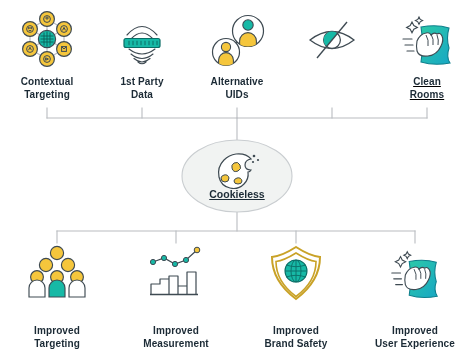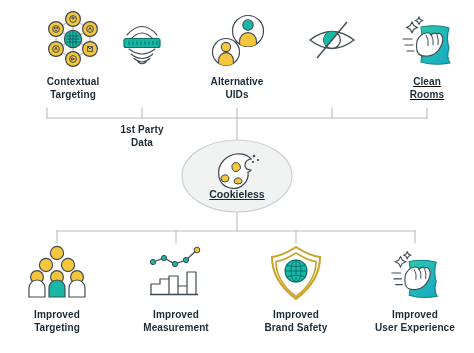--- a/index.html
+++ b/index.html
@@ -26,21 +26,21 @@
     color:#1b2a35;
     letter-spacing:0.1px;
     white-space:pre-line;
   }
 
   
   .top-node{top:8px;width:96px;}
   .top-node .icon-wrap{height:62px;}
 
   
-  .bottom-node{top:243px;width:104px;}
+  .bottom-node{top:243px;width:104px;gap:16px;}
   .bottom-node .icon-wrap{height:60px;}
   #hub-circle{
     position:absolute;left:180px;top:139px;
     width:114px;height:74px;
   }
   .hub-label{
     position:absolute;
     left:180px;top:188px;
     width:114px;
     text-align:center;
@@ -77,21 +77,21 @@
 
       <line x1="57" y1="231" x2="415" y2="231"></line>
 
       <line x1="57" y1="231" x2="57" y2="243"></line>
       <line x1="176" y1="231" x2="176" y2="243"></line>
       <line x1="296" y1="231" x2="296" y2="243"></line>
       <line x1="415" y1="231" x2="415" y2="243"></line>
     </g>
   </svg>
 
-  <div class="node top-node" style="left:-1px;padding-left:26px;">
+  <div class="node top-node" style="left:-1px;">
     <div class="icon-wrap">
       <svg width="62" height="60" viewBox="0 0 62 60">
         <g stroke="#b9bcc0" stroke-width="1.2">
           <line x1="31" y1="30" x2="31" y2="10"></line>
           <line x1="31" y1="30" x2="48" y2="20"></line>
           <line x1="31" y1="30" x2="48" y2="40"></line>
           <line x1="31" y1="30" x2="31" y2="50"></line>
           <line x1="31" y1="30" x2="14" y2="40"></line>
           <line x1="31" y1="30" x2="14" y2="20"></line>
           <line x1="31" y1="10" x2="48" y2="20"></line>
@@ -133,21 +133,21 @@
               <circle cx="15.2" cy="19" r="0.6" fill="#3e4a52"></circle>
               <path d="M12.6 21.2 q1.4 1.2 2.8 0"></path>
           </g>
         </g>
       </svg>
     </div>
     <div class="label">Contextual
 Targeting</div>
   </div>
 
-  <div class="node top-node" style="left:94px;gap:48px;">
+  <div class="node top-node" style="left:94px;">
     <div class="icon-wrap">
       <svg width="62" height="60" viewBox="0 0 62 60">
         <g fill="none" stroke="#3e4a52" stroke-width="1.15" stroke-linecap="round">
           <path d="M16 26 q15 -17 30 0"></path>
           <path d="M20 30 q11 -12 22 0"></path>
           <path d="M24 33 q7 -7 14 0"></path>
           <path d="M27.5 36 q3.5 -3 7 0"></path>
           <path d="M18 40 q13 10 26 0"></path>
           <path d="M20 45 q11 9 22 0"></path>
           <path d="M23 49.5 q8 7 16 0"></path>

